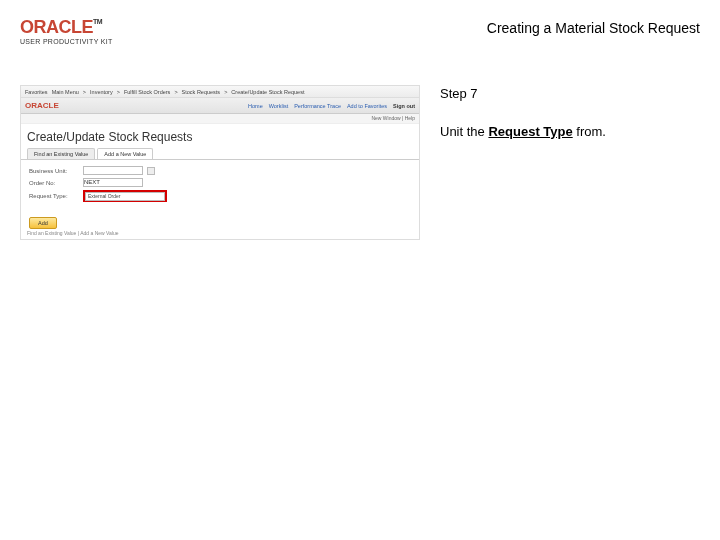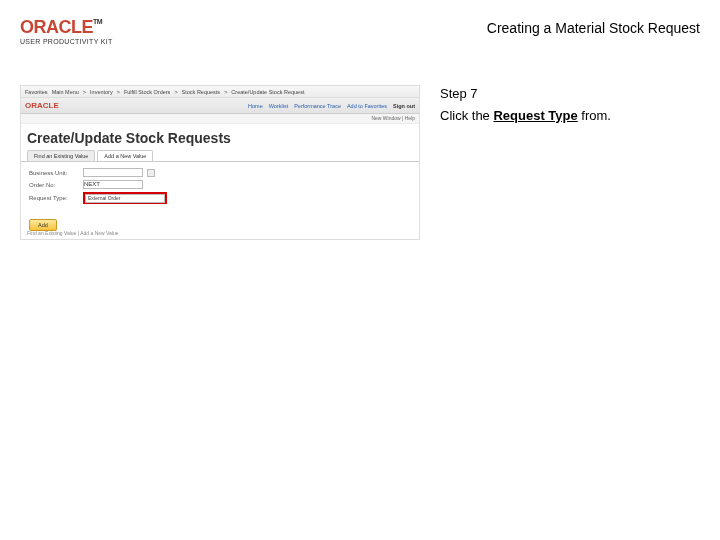--- a/index.html
+++ b/index.html
@@ -91,22 +91,22 @@
   .ss-subbar {
     height: 10px;
     background: #f5f5f5;
     border-bottom: 1px solid #eee;
     text-align: right;
     font-size: 5px;
     padding: 1px 4px;
     color: #666;
   }
   .ss-page-title {
-    font-size: 14px;
-    font-weight: bold;
+    font-size: 12px;
+    font-weight: normal;
     padding: 6px 6px 4px 6px;
     color: #333;
   }
   .ss-tabs {
     display: flex;
     gap: 2px;
     padding: 0 6px;
     border-bottom: 1px solid #ccc;
   }
   .ss-tab {
@@ -170,21 +170,21 @@
     left: 6px;
     font-size: 5px;
     color: #888;
   }
   .instructions-col {
     flex: 1;
     font-size: 13px;
     color: #000;
     line-height: 1.35;
   }
-  .step-label { margin-bottom: 4px; }
+  .step-label { margin-bottom: 20px; }
   .instr-para { margin-bottom: 18px; }
   .bold-ul { font-weight: bold; text-decoration: underline; }
 </style>
 </head>
 <body>
 
 <div class="header">
   <div class="logo-block">
     <div class="oracle-logo">
       <span>ORACLE</span><span class="tm">TM</span>
@@ -239,16 +239,16 @@
         </div>
       </div>
       <div class="ss-add-btn">Add</div>
       <div class="ss-footer">Find an Existing Value | Add a New Value</div>
     </div>
   </div>
 
   <div class="instructions-col">
     <div class="step-label">Step 7</div>
     <div class="instr-para">
-      <span>Click the </span><span class="bold-ul">Request Type</span><span> from.</span>
+      <span>Unit the </span><span class="bold-ul">Request Type</span><span> from.</span>
     </div>
   </div>
 </div>
 
 </body></html>

